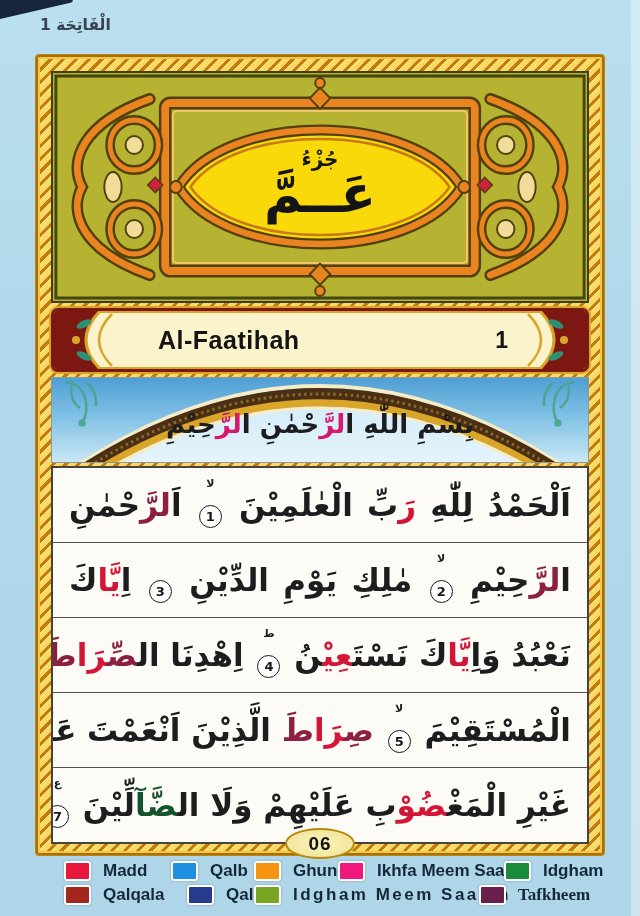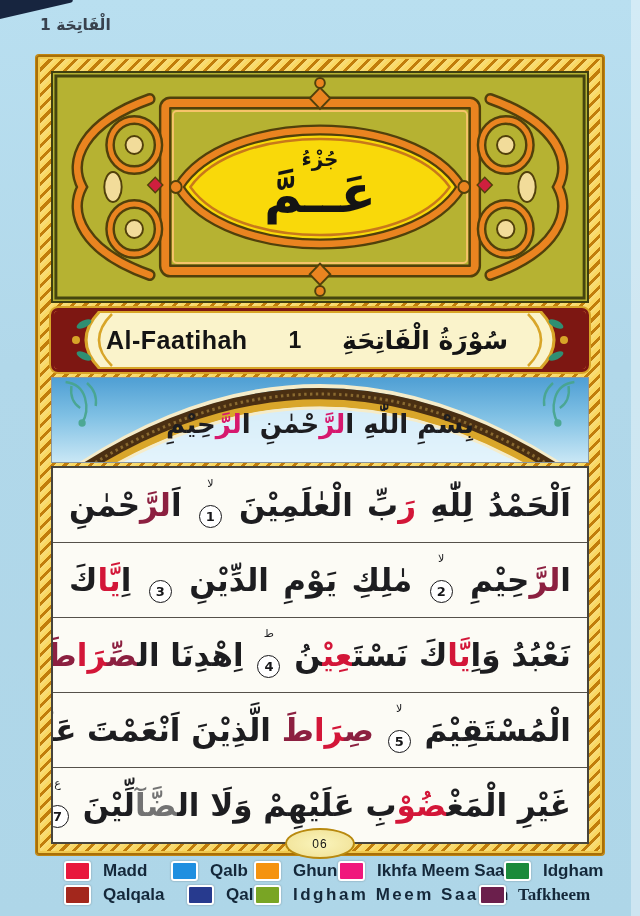--- a/index.html
+++ b/index.html
@@ -33,21 +33,21 @@
   .juz-panel svg{position:absolute;inset:0;}
   .juz-text{position:absolute;left:0;top:50%;width:100%;transform:translateY(-53%);
     text-align:center;color:#141414;font-family:"DejaVu Sans", sans-serif;z-index:2;}
   .juz-top{display:block;font-size:20px;font-weight:bold;line-height:22px;}
   .juz-main{display:block;font-size:52px;font-weight:bold;line-height:56px;margin-top:-4px;}
   
   .surah-bar{position:relative;height:64px;flex:none;margin-top:5px;box-sizing:border-box;
     background:#faf3cb;border:3.5px solid #7d1712;border-radius:7px;
     box-shadow:0 0 0 2px #d8a528, inset 0 0 0 2px #d8a528;
     display:flex;align-items:center;justify-content:space-between;
-    padding:0 78px 0 52px;overflow:hidden;}
+    padding:0 78px 0 104px;overflow:hidden;}
   .surah-corner{position:absolute;top:0;height:100%;width:62px;z-index:1;}
   .surah-corner.left{left:0;}
   .surah-corner.right{right:0;transform:scaleX(-1);}
   .surah-en{font-weight:bold;font-size:25px;color:#141414;letter-spacing:.5px;z-index:2;}
   .surah-num{font-weight:bold;font-size:23px;color:#141414;z-index:2;}
   .surah-ar{font-family:"DejaVu Sans", sans-serif;font-weight:bold;font-size:25px;color:#141414;z-index:2;direction:rtl;}
   
   .bismillah-panel{position:relative;height:84px;flex:none;margin-top:5px;overflow:hidden;
     background:linear-gradient(180deg,#4f9fd4 0%,#7fc0e4 45%,#c9e7f5 100%);
     border:1px solid #8a98a0;}
@@ -59,29 +59,29 @@
   
   .verses{flex:1;margin-top:3px;display:flex;flex-direction:column;
     background:#fcfbf5;border:2px solid #47443c;box-sizing:border-box;}
   .verse-line{flex:1;direction:rtl;text-align:justify;text-align-last:justify;
     font-family:"DejaVu Sans", sans-serif;font-weight:bold;font-size:31px;color:#1d1d20;
     line-height:74px;padding:0 16px;border-bottom:1.8px solid #55514a;
     white-space:nowrap;overflow:hidden;}
   .verse-line:last-child{border-bottom:none;text-align-last:center;}
   .vmark{position:relative;display:inline-block;vertical-align:-5px;margin:0 3px;line-height:normal;}
   .vsup{position:absolute;top:-14px;left:50%;transform:translateX(-50%);
-    font-size:11px;font-weight:normal;color:#1d1d20;line-height:11px;}
+    font-size:11px;font-weight:bold;color:#1d1d20;line-height:11px;}
   .vcirc{display:inline-flex;align-items:center;justify-content:center;direction:ltr;
     width:23px;height:23px;border:1.9px solid #17171a;border-radius:50%;
     font-size:13px;font-weight:bold;color:#17171a;background:#fff;box-sizing:border-box;}
   
   .page-num{position:absolute;left:50%;bottom:-4px;transform:translateX(-50%);
     width:66px;height:27px;border-radius:50%;background:radial-gradient(#faf4bc,#f0e092);
     border:2px solid #b8890f;display:flex;align-items:center;justify-content:center;
-    font-weight:normal;font-size:12px;color:#141414;letter-spacing:1px;z-index:3;}
+    font-weight:bold;font-size:19px;color:#141414;letter-spacing:1px;z-index:3;}
   
   .legend{position:absolute;left:0;top:856px;width:628px;height:60px;}
   .legend-item{position:absolute;display:flex;align-items:center;gap:12px;}
   .legend-item:nth-child(1){left:64px;top:5px;}
   .legend-item:nth-child(2){left:171px;top:5px;}
   .legend-item:nth-child(3){left:254px;top:5px;}
   .legend-item:nth-child(4){left:338px;top:5px;}
   .legend-item:nth-child(5){left:504px;top:5px;}
   .legend-item:nth-child(6){left:64px;top:29px;}
   .legend-item:nth-child(7){left:171px;top:29px;padding-left:16px;}
@@ -160,21 +160,20 @@
         <rect x="0" y="0" width="8" height="58" fill="#c34a12"></rect>
         <path d="M0,0 H46 Q18,29 46,58 H0 Z" fill="#7d1712"></path>
         <path d="M46,0 Q18,29 46,58" fill="none" stroke="#d8a528" stroke-width="3"></path>
         <path d="M58,3 Q32,29 58,55" fill="none" stroke="#d8a528" stroke-width="2.5"></path>
         <ellipse cx="30" cy="13" rx="8" ry="3.5" transform="rotate(-25 30 13)" fill="#2f8f72"></ellipse>
         <ellipse cx="30" cy="45" rx="8" ry="3.5" transform="rotate(25 30 45)" fill="#2f8f72"></ellipse>
         <circle cx="22" cy="29" r="4" fill="#d8a528"></circle>
       </svg>
       <span class="surah-en">Al-Faatihah</span>
       <span class="surah-num">1</span>
-      <span class="surah-ar">سُوْرَةُ الْفَاتِحَةِ</span>
     </div>
 
     <div class="bismillah-panel">
       <svg viewBox="0 0 552 84" width="100%" height="100%" preserveAspectRatio="none">
         <path d="M-80,190 Q276,-134 632,190 L632,300 L-80,300 Z" fill="#e8f6fd" opacity="0.85"></path>
         <path d="M-80,170 Q276,-154 632,170" fill="none" stroke="#f5ecca" stroke-width="4"></path>
         <path d="M-80,178 Q276,-146 632,178" fill="none" stroke="#4a2f12" stroke-width="12"></path>
         <path d="M-80,178 Q276,-146 632,178" fill="none" stroke="#8a6a30" stroke-width="3" stroke-dasharray="2.5,3.5"></path>
         <path d="M-80,187 Q276,-137 632,187" fill="none" stroke="#d9a62a" stroke-width="7"></path>
         <path d="M-80,192 Q276,-132 632,192" fill="none" stroke="#f5ecca" stroke-width="3"></path>
@@ -196,21 +195,21 @@
           <span style="color: rgb(214, 24, 110);">لرَّ</span>
           <span>حِيْمِ</span>
         </div>
     </div>
 
     <div class="verses">
       <div class="verse-line"><span>اَلْحَمْدُ لِلّٰهِ </span><span style="color: rgb(211, 22, 56);">رَ</span><span>بِّ الْعٰلَمِيْنَ </span><span class="vmark"><span class="vsup">لا</span><span class="vcirc">1</span></span><span> اَ</span><span style="color: rgb(140, 32, 64);">لرَّ</span><span>حْمٰنِ</span></div>
       <div class="verse-line"><span>ا</span><span style="color: rgb(140, 32, 64);">لرَّ</span><span>حِيْمِ </span><span class="vmark"><span class="vsup">لا</span><span class="vcirc">2</span></span><span> مٰلِكِ يَوْمِ الدِّيْنِ </span><span class="vmark"><span class="vcirc">3</span></span><span> اِ</span><span style="color: rgb(211, 22, 56);">يَّا</span><span>كَ</span></div>
       <div class="verse-line"><span>نَعْبُدُ وَاِ</span><span style="color: rgb(211, 22, 56);">يَّا</span><span>كَ نَسْتَ</span><span style="color: rgb(211, 22, 56);">عِيْ</span><span>نُ </span><span class="vmark"><span class="vsup">ط</span><span class="vcirc">4</span></span><span> اِهْدِنَا ال</span><span style="color: rgb(140, 32, 64);">صِّ</span><span style="color: rgb(211, 22, 56);">رَا</span><span style="color: rgb(140, 32, 64);">طَ</span></div>
       <div class="verse-line"><span>الْمُسْتَقِيْمَ </span><span class="vmark"><span class="vsup">لا</span><span class="vcirc">5</span></span><span> </span><span style="color: rgb(140, 32, 64);">صِ</span><span style="color: rgb(211, 22, 56);">رَا</span><span style="color: rgb(140, 32, 64);">طَ</span><span> الَّذِيْنَ اَنْعَمْتَ عَلَيْهِمْ</span></div>
-      <div class="verse-line"><span>غَيْرِ الْمَغْ</span><span style="color: rgb(211, 22, 56);">ضُوْ</span><span>بِ عَلَيْهِمْ وَلَا ال</span><span style="color: #737373;">ضَّآ</span><span>لِّيْنَ </span><span class="vmark"><span class="vsup">ع</span><span class="vcirc">7</span></span></div>
+      <div class="verse-line"><span>غَيْرِ الْمَغْ</span><span style="color: rgb(211, 22, 56);">ضُوْ</span><span>بِ عَلَيْهِمْ وَلَا ال</span><span style="color: #14532d;">ضَّآ</span><span>لِّيْنَ </span><span class="vmark"><span class="vsup">ع</span><span class="vcirc">7</span></span></div>
     </div>
   </div>
 
   <div class="page-num">06</div>
 </div>
 
 <div class="legend">
     <div class="legend-item">
       <span class="swatch" style="background: rgb(232, 23, 60);"></span>
       <span class="legend-label">Madd</span>

